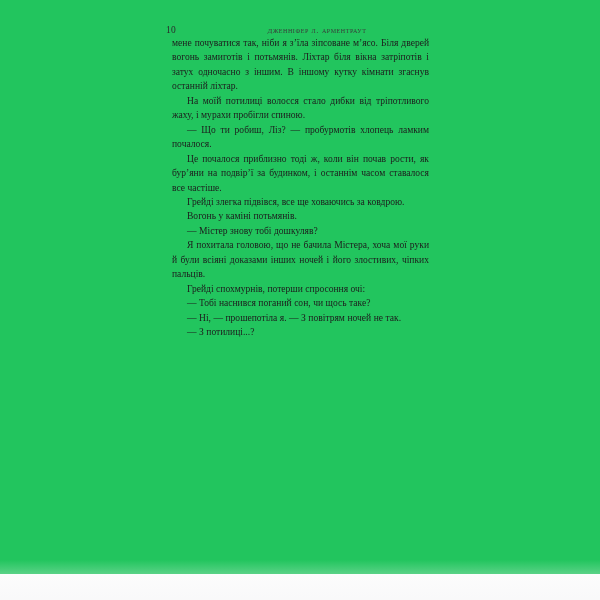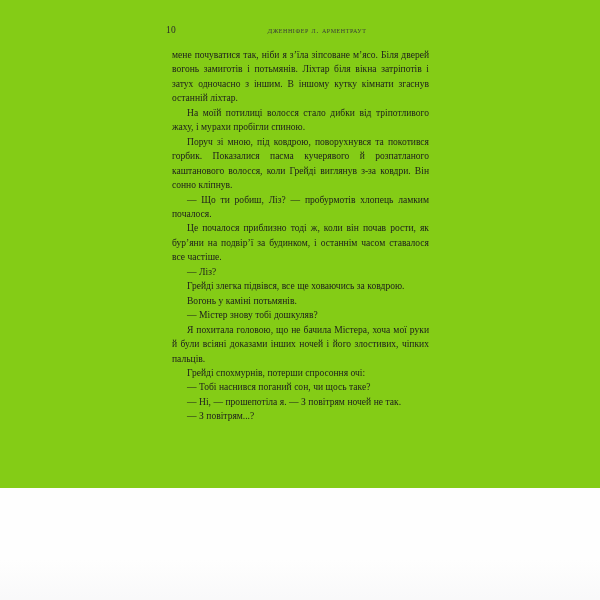--- a/index.html
+++ b/index.html
@@ -12,22 +12,22 @@
     height: 600px;
     background: #ffffff;
     font-family: "Liberation Serif", "DejaVu Serif", serif;
     color: #1a1a1a;
     overflow: hidden;
   }
 
   .page {
     position: relative;
     width: 600px;
-    height: 488px;
-    background: #84cc16;
+    height: 574px;
+    background: #22c55e;
     box-sizing: border-box;
   }
 
   
   .running-head {
     position: absolute;
     top: 24px;
     left: 166px;
     width: 264px;
     height: 16px;
@@ -50,21 +50,21 @@
     text-transform: lowercase;
     letter-spacing: .55px;
     color: #3a3a3a;
     white-space: nowrap;
   }
   .author-line::first-letter { font-size: 10.6px; }
 
   
   .text-block {
     position: absolute;
-    top: 48px;
+    top: 36px;
     left: 172px;
     width: 257px;
   }
 
   p.para {
     margin: 0;
     font-size: 9.55px;
     line-height: 14.45px;
     text-align: justify;
     text-justify: inter-word;
@@ -97,28 +97,26 @@
 <div class="page">
 
   <div class="running-head">
     <span class="folio">10</span>
     <span class="author-line">Дженніфер Л. Арментраут</span>
   </div>
 
   <div class="text-block">
     <p class="para noindent">мене почуватися так, ніби я з’їла зіпсоване м’ясо. Біля дверей вогонь замиготів і потьмянів. Ліхтар біля вікна затріпотів і затух одночасно з іншим. В іншому кутку кімнати згаснув останній ліхтар.</p>
     <p class="para">На моїй потилиці волосся стало дибки від тріпотливого жаху, і мурахи пробігли спиною.</p>
-    <p class="para">Поруч зі мною, під ковдрою, поворухнувся та покотився горбик. Показалися пасма кучерявого й розпатланого каштанового волосся, коли Грейді виглянув з-за ковдри. Він сонно кліпнув.</p>
     <p class="para dialogue">— Що ти робиш, Ліз? — пробурмотів хлопець ламким почалося.</p>
     <p class="para">Це почалося приблизно тоді ж, коли він почав рости, як бур’яни на подвір’ї за будинком, і останнім часом ставалося все частіше.</p>
-    <p class="para dialogue">— Ліз?</p>
     <p class="para">Грейді злегка підвівся, все ще ховаючись за ковдрою.</p>
     <p class="para">Вогонь у каміні потьмянів.</p>
     <p class="para dialogue">— Містер знову тобі дошкуляв?</p>
     <p class="para">Я похитала головою, що не бачила Містера, хоча мої руки й були всіяні доказами інших ночей і його злостивих, чіпких пальців.</p>
     <p class="para">Грейді спохмурнів, потерши спросоння очі:</p>
     <p class="para dialogue">— Тобі наснився поганий сон, чи щось таке?</p>
     <p class="para dialogue">— Ні, — прошепотіла я. — З повітрям ночей не так.</p>
-    <p class="para dialogue">— З повітрям...?</p>
+    <p class="para dialogue">— З потилиці...?</p>
   </div>
 
   <div class="scan-tint"></div>
 </div>
 
 </body></html>

